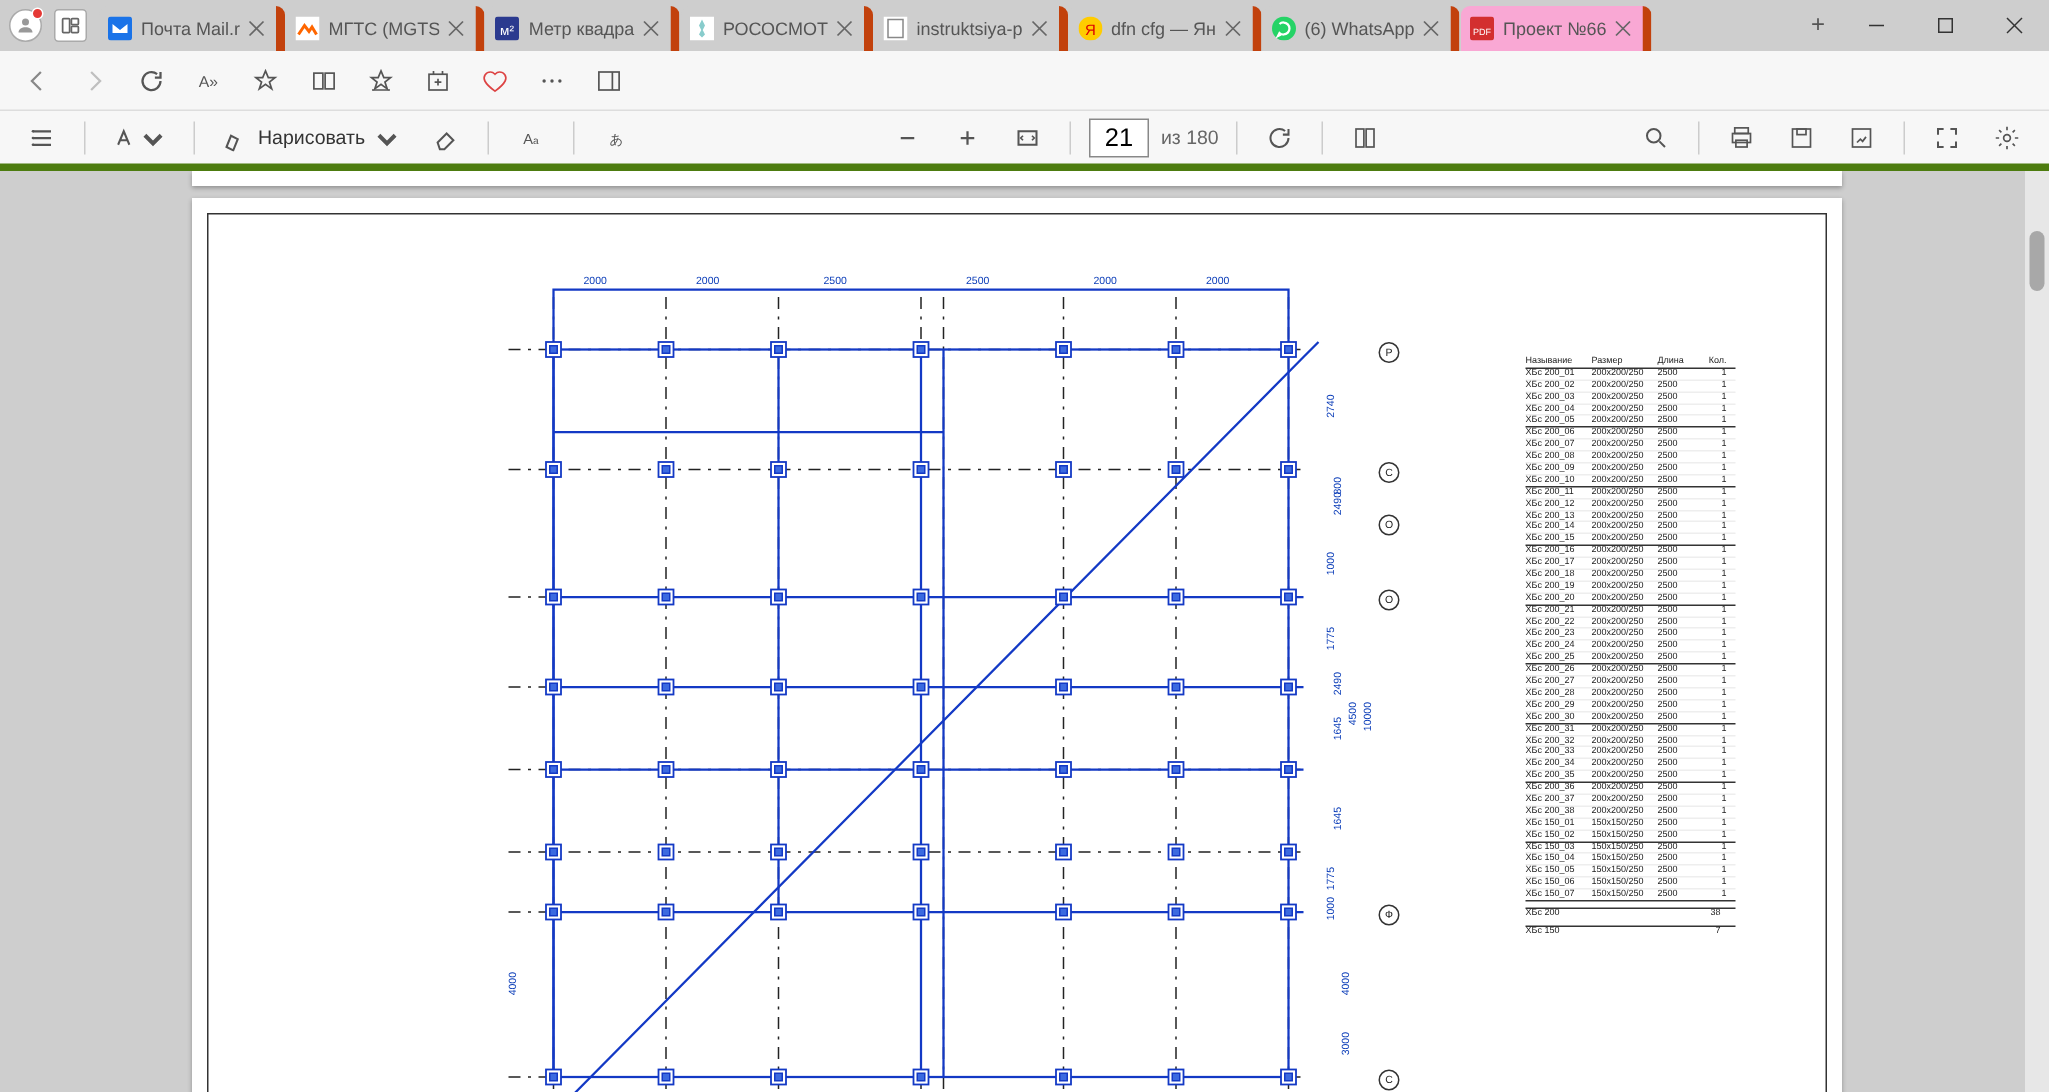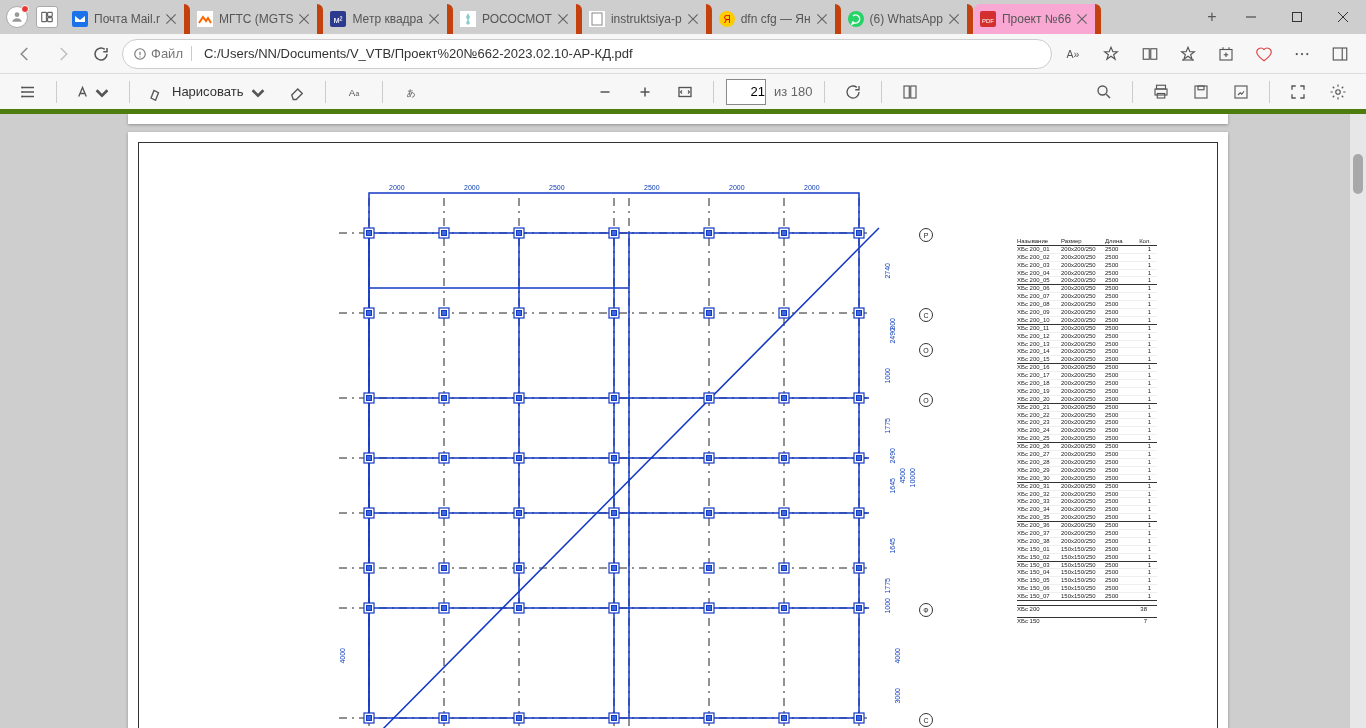--- a/index.html
+++ b/index.html
@@ -33,21 +33,21 @@
 .urlbox .scheme { color: #777; border-right: 1px solid #ccc; padding-right: 8px; margin-right: 4px; display: flex; align-items: center; gap: 4px; }
 .urlbox .path { color: #333; }
 .ext-icons { display: flex; gap: 2px; align-items: center; }
 .ext-icons .nav-btn { width: 36px; }
 
 
 .pdf-toolbar { height: 40px; background: #f7f7f7; border-bottom: 5px solid #4d7c0f; display: flex; align-items: center; padding: 0 12px; gap: 8px; font-size: 13px; color: #333; }
 .pdf-toolbar .sep { width: 1px; height: 22px; background: #ccc; margin: 0 4px; }
 .tbtn { height: 32px; min-width: 32px; display: flex; align-items: center; justify-content: center; padding: 0 6px; border-radius: 4px; }
 .tbtn svg { width: 18px; height: 18px; }
-.page-input { width: 40px; height: 26px; border: 1px solid #888; text-align: right; font-size: 13px; background: #fff; }
+.page-input { width: 40px; height: 26px; border: 1px solid #888; text-align: center; font-size: 17px; background: #fff; }
 .spacer { flex: 1; }
 
 
 .viewer { position: absolute; top: 114px; left: 0; right: 0; bottom: 0; background: #cecece; overflow: hidden; }
 .page-prev-slice { position: absolute; left: 128px; top: 0; width: 1100px; height: 10px; background: #fff; box-shadow: 0 1px 3px rgba(0,0,0,0.3); }
 .page { position: absolute; left: 128px; top: 18px; width: 1100px; height: 700px; background: #fff; box-shadow: 0 1px 3px rgba(0,0,0,0.3); }
 .page-inner { position: absolute; left: 10px; top: 10px; right: 10px; bottom: 10px; border: 1px solid #333; }
 
 .drawing { position: absolute; left: 170px; top: 25px; width: 700px; height: 580px; }
 .drawing svg { position: absolute; left: 0; top: 0; width: 100%; height: 100%; }
@@ -225,31 +225,20 @@
   <div class="nav-btn" style="opacity:.5">
       <svg viewBox="0 0 24 24">
         <path d="M9 4l8 8-8 8" fill="none" stroke="#888" stroke-width="2"></path>
       </svg>
     </div>
   <div class="nav-btn">
       <svg viewBox="0 0 24 24">
         <path d="M20 12a8 8 0 1 1-3-6.2M20 4v5h-5" fill="none" stroke="#555" stroke-width="2"></path>
       </svg>
     </div>
-  <div class="urlbox">
-    <span class="scheme">
-        <svg width="14" height="14" viewBox="0 0 24 24">
-          <circle cx="12" cy="12" r="9" fill="none" stroke="#777" stroke-width="2"></circle>
-          <line x1="12" y1="8" x2="12" y2="14" stroke="#777" stroke-width="2"></line>
-          <circle cx="12" cy="17" r="1" fill="#777"></circle>
-        </svg>
-        <span>Файл</span>
-      </span>
-    <span class="path">C:/Users/NN/Documents/V_VTB/Проект%20№662-2023.02.10-АР-КД.pdf</span>
-  </div>
   <div class="nav-btn">
       <svg viewBox="0 0 24 24">
         <text x="12" y="17" text-anchor="middle" font-size="14" fill="#555">A»</text>
       </svg>
     </div>
   <div class="nav-btn">
       <svg viewBox="0 0 24 24">
         <path d="M12 3l2.5 6h6l-5 4 2 6-5.5-4-5.5 4 2-6-5-4h6z" fill="none" stroke="#555" stroke-width="1.5"></path>
       </svg>
     </div>

